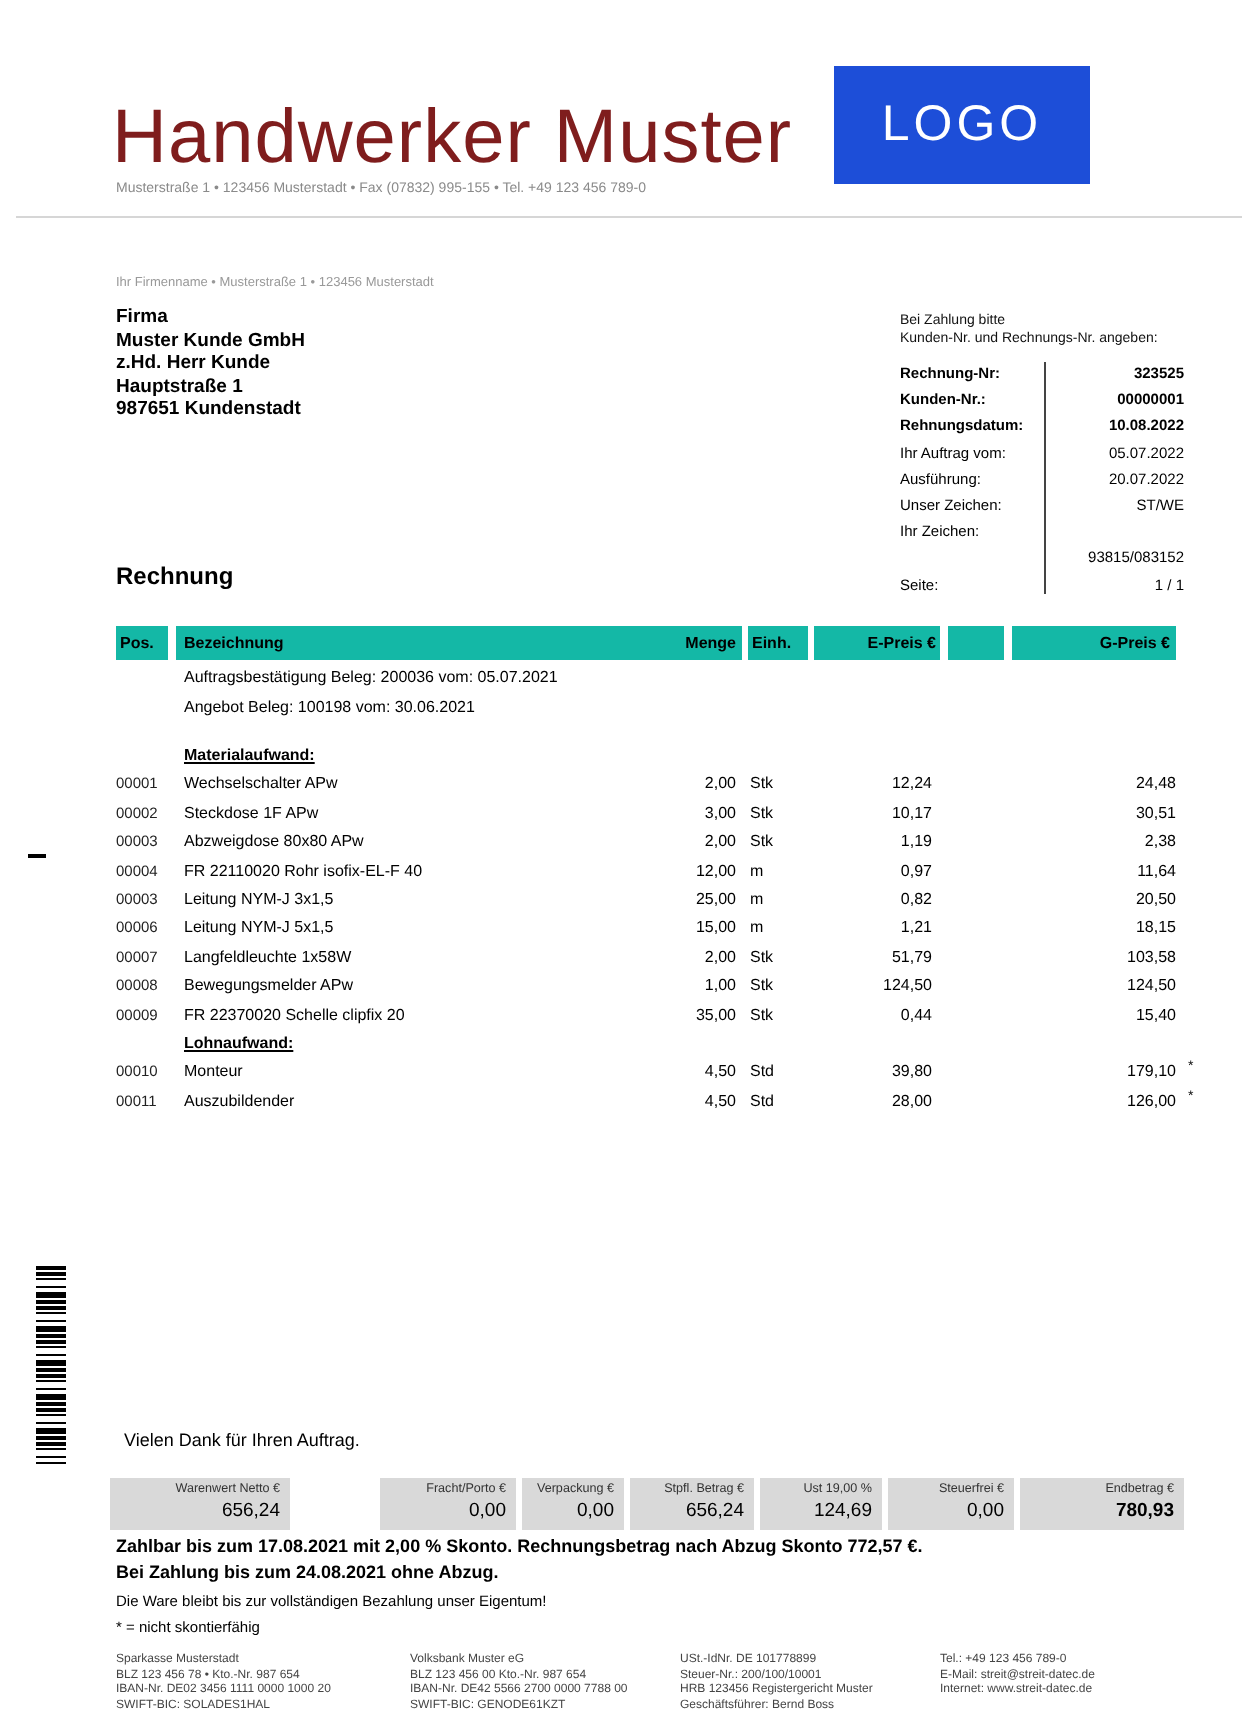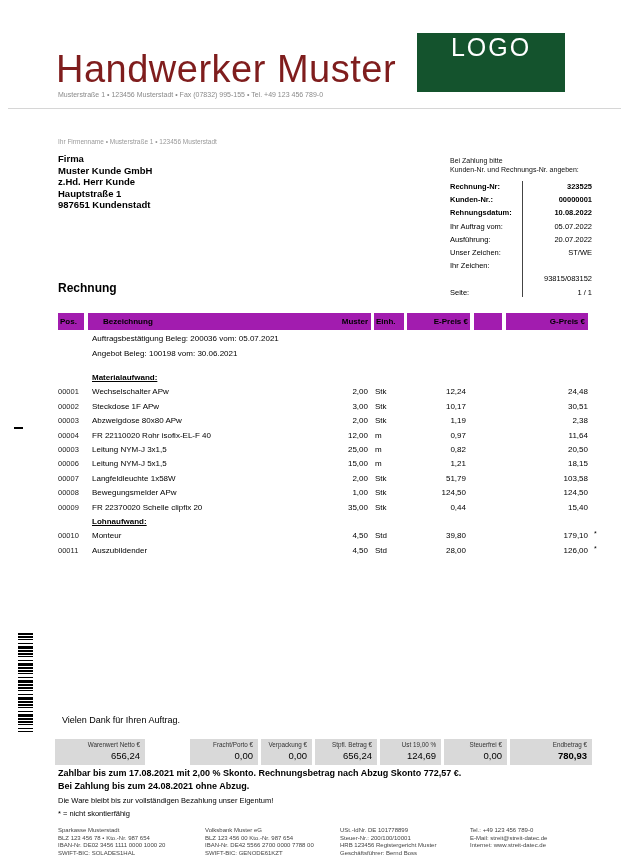--- a/index.html
+++ b/index.html
@@ -3,44 +3,44 @@
 <meta charset="utf-8">
 <style>
   html,body{margin:0;padding:0;background:#fff;}
   .page{position:relative;width:629px;height:861px;background:#fff;overflow:hidden;
         font-family:"Liberation Sans",sans-serif;color:#000;}
   .bold{font-weight:bold;}
 
   
   .company-name{position:absolute;left:56px;top:48px;font-size:38px;color:#7f1d1d;letter-spacing:.5px;white-space:nowrap;}
   .company-contact{position:absolute;left:58px;top:91px;font-size:7px;color:#8a8a8a;white-space:nowrap;}
-  .logo{position:absolute;left:417px;top:33px;width:148px;height:59px;background:#14532d;
-        display:flex;align-items:flex-start;justify-content:center;}
+  .logo{position:absolute;left:417px;top:33px;width:128px;height:59px;background:#1d4ed8;
+        display:flex;align-items:center;justify-content:center;}
   .logo-text{color:#fff;font-size:25px;letter-spacing:2px;}
   .header-rule{position:absolute;left:8px;top:108px;width:613px;height:1px;background:#d6d6d6;}
 
   
   .sender-line{position:absolute;left:58px;top:138px;font-size:6.5px;color:#999;white-space:nowrap;}
   .recipient{position:absolute;left:58px;top:153px;font-size:9.5px;font-weight:bold;line-height:11.5px;}
 
   
   .info-note{position:absolute;left:450px;top:156px;font-size:7px;line-height:9px;color:#111;}
   .info-rows{position:absolute;left:450px;top:180px;width:142px;font-size:7.5px;}
   .info-row{position:relative;height:13.2px;line-height:13.2px;}
   .info-label{display:inline-block;}
   .info-value{position:absolute;right:0;top:0;text-align:right;}
   .info-divider{position:absolute;left:522px;top:181px;width:1px;height:116px;background:#444;}
 
   .doc-title{position:absolute;left:58px;top:281px;font-size:12px;font-weight:bold;}
 
   
   .thead{position:absolute;left:0;top:313px;width:629px;height:17px;font-size:8px;font-weight:bold;}
-  .seg{position:absolute;top:0;height:17px;line-height:17px;background:#a21caf;box-sizing:border-box;}
+  .seg{position:absolute;top:0;height:17px;line-height:17px;background:#14b8a6;box-sizing:border-box;}
   .seg-pos{left:58px;width:26px;padding-left:2px;}
-  .seg-desc{left:88px;width:242px;padding-left:15px;}
+  .seg-desc{left:88px;width:242px;padding-left:4px;}
   .seg-qty{left:306px;width:65px;text-align:right;padding-right:3px;}
   .seg-unit{left:374px;width:30px;padding-left:2px;}
   .seg-ep{left:407px;width:63px;text-align:right;padding-right:2px;}
   .seg-blank{left:474px;width:28px;}
   .seg-gp{left:506px;width:82px;text-align:right;padding-right:3px;}
 
   .ref-lines{position:absolute;left:92px;top:331px;font-size:8px;line-height:15px;}
 
   
   .items{position:absolute;left:58px;top:371px;width:545px;font-size:8px;}
@@ -166,21 +166,21 @@
         <span class="info-value">1 / 1</span>
       </div>
     </div>
   <div class="info-divider"></div>
 
   <div class="doc-title">Rechnung</div>
 
   <div class="thead">
     <div class="seg seg-pos">Pos.</div>
     <div class="seg seg-desc">Bezeichnung</div>
-    <div class="seg seg-qty">Muster</div>
+    <div class="seg seg-qty">Menge</div>
     <div class="seg seg-unit">Einh.</div>
     <div class="seg seg-ep">E-Preis €</div>
     <div class="seg seg-blank"></div>
     <div class="seg seg-gp">G-Preis €</div>
   </div>
 
   <div class="ref-lines">
 
       <div class="ref-line">Auftragsbestätigung Beleg: 200036 vom: 05.07.2021</div>
 

